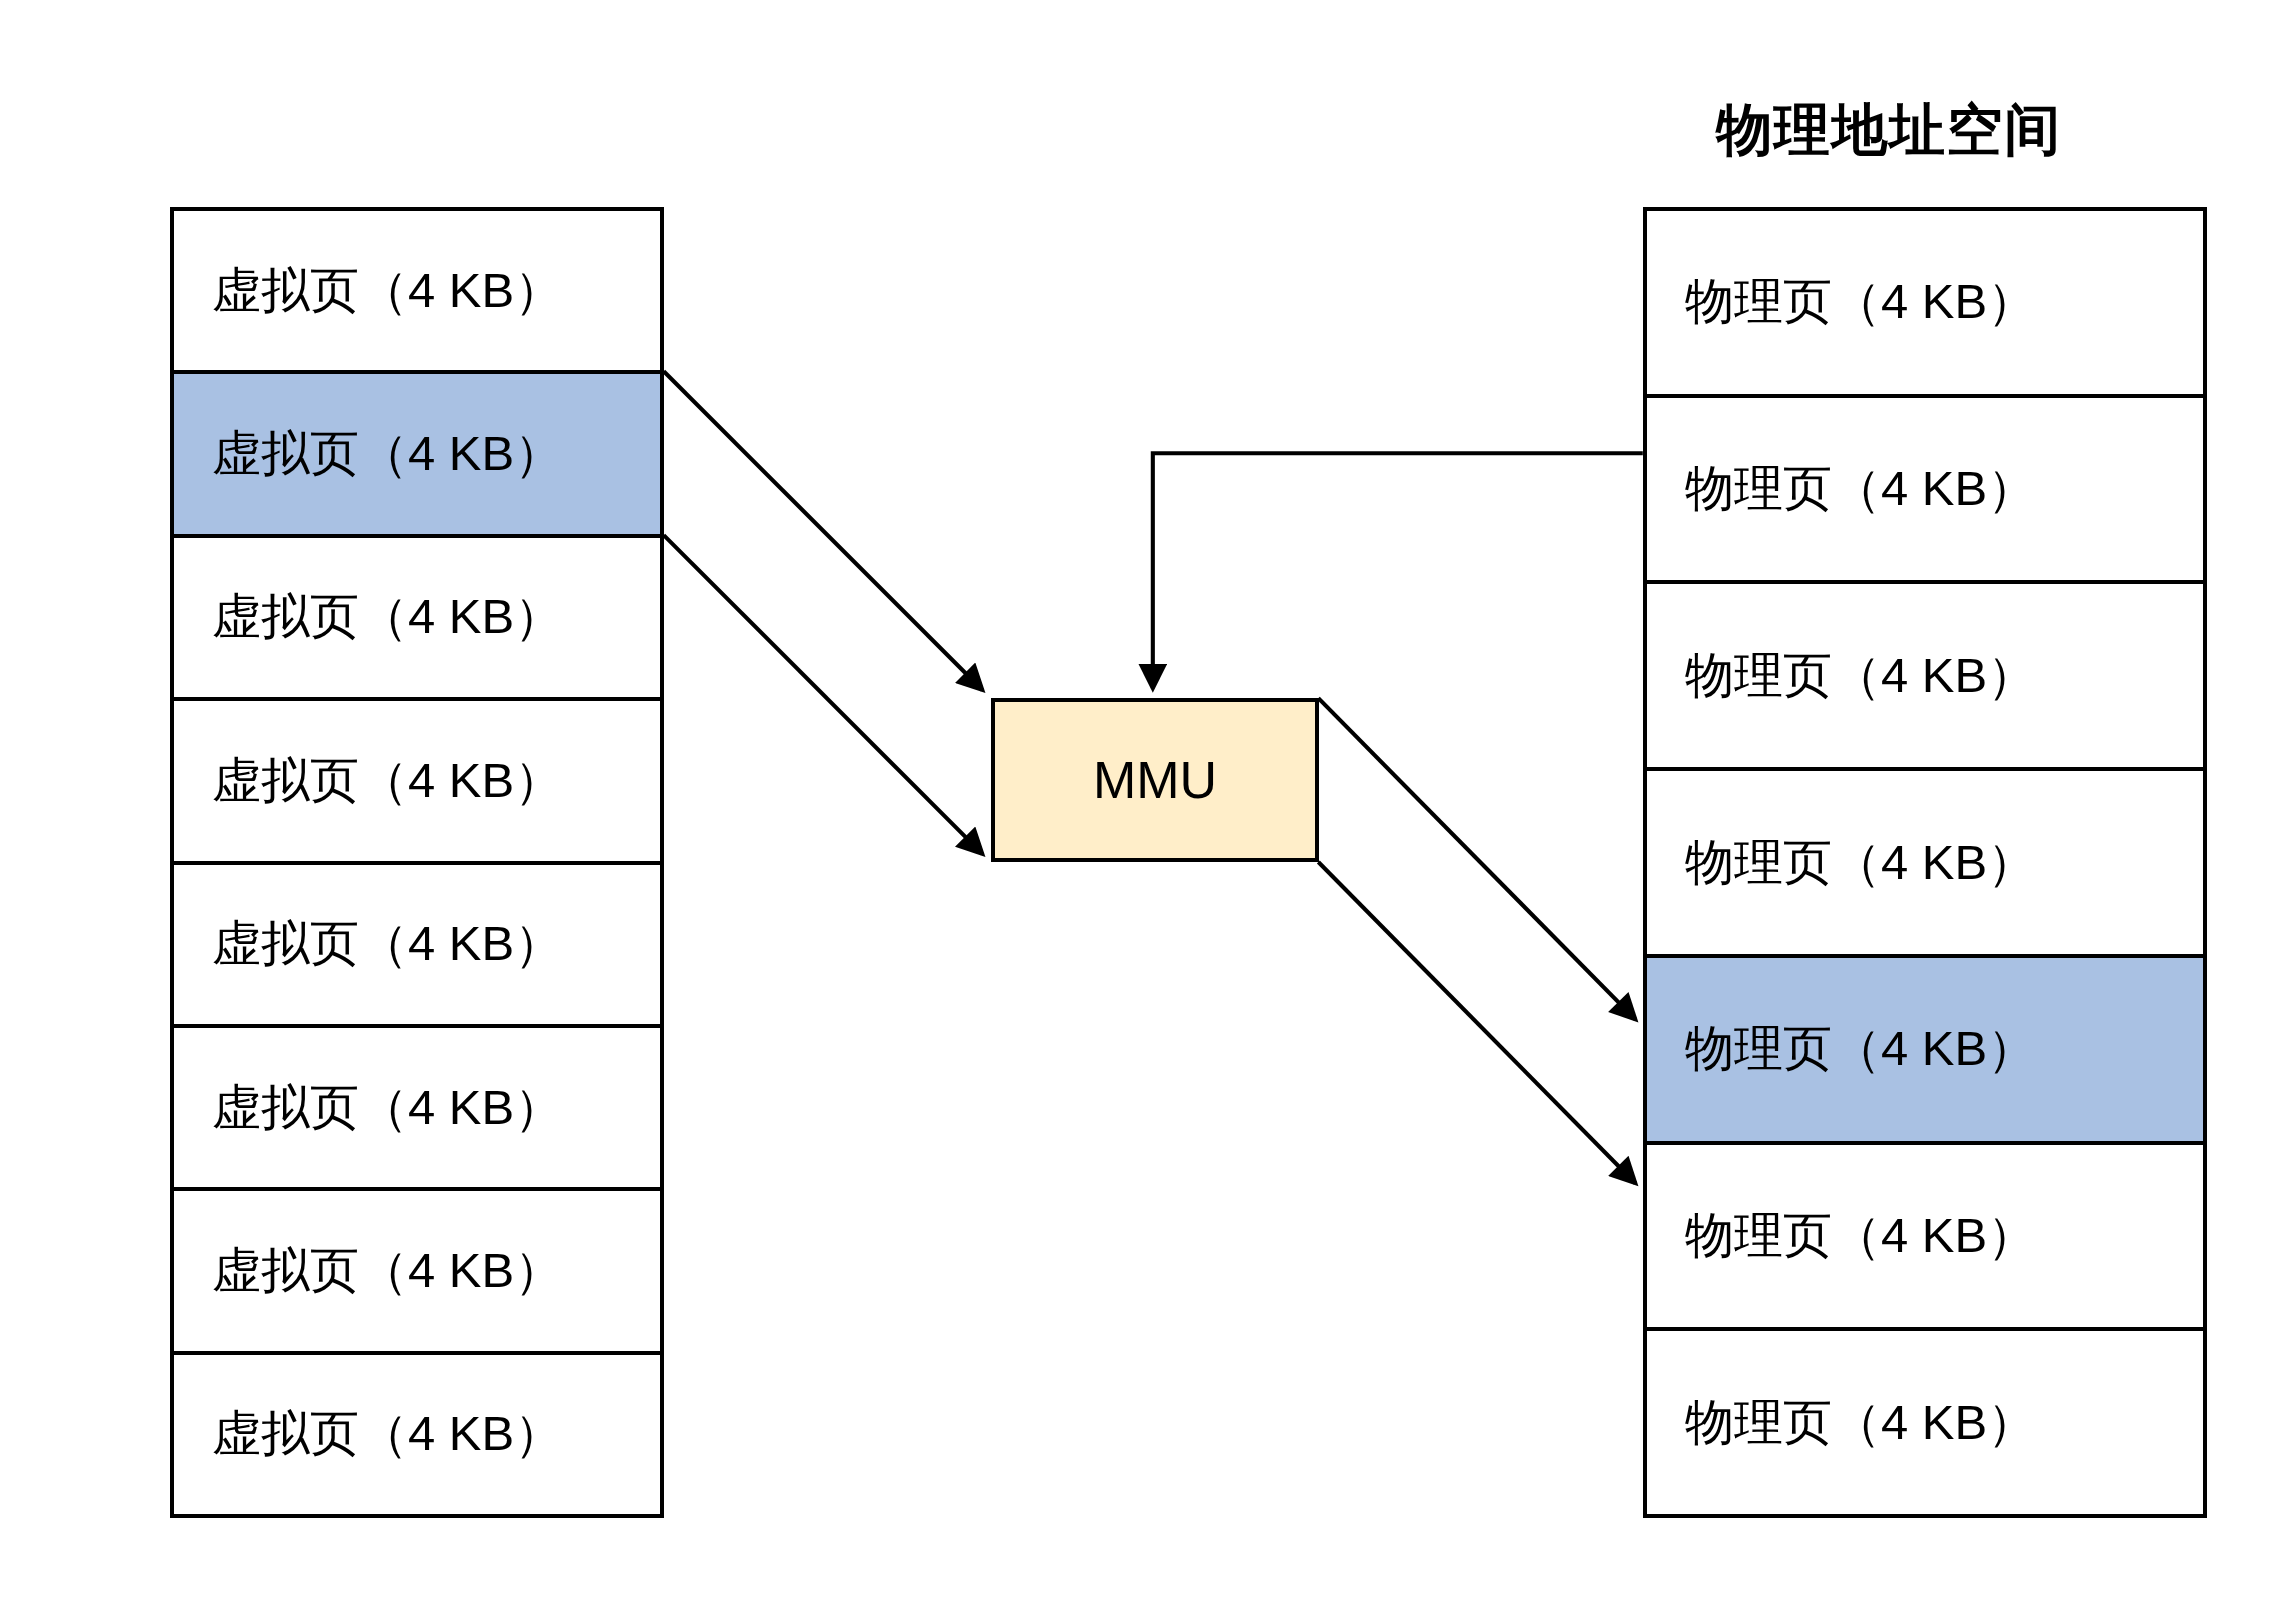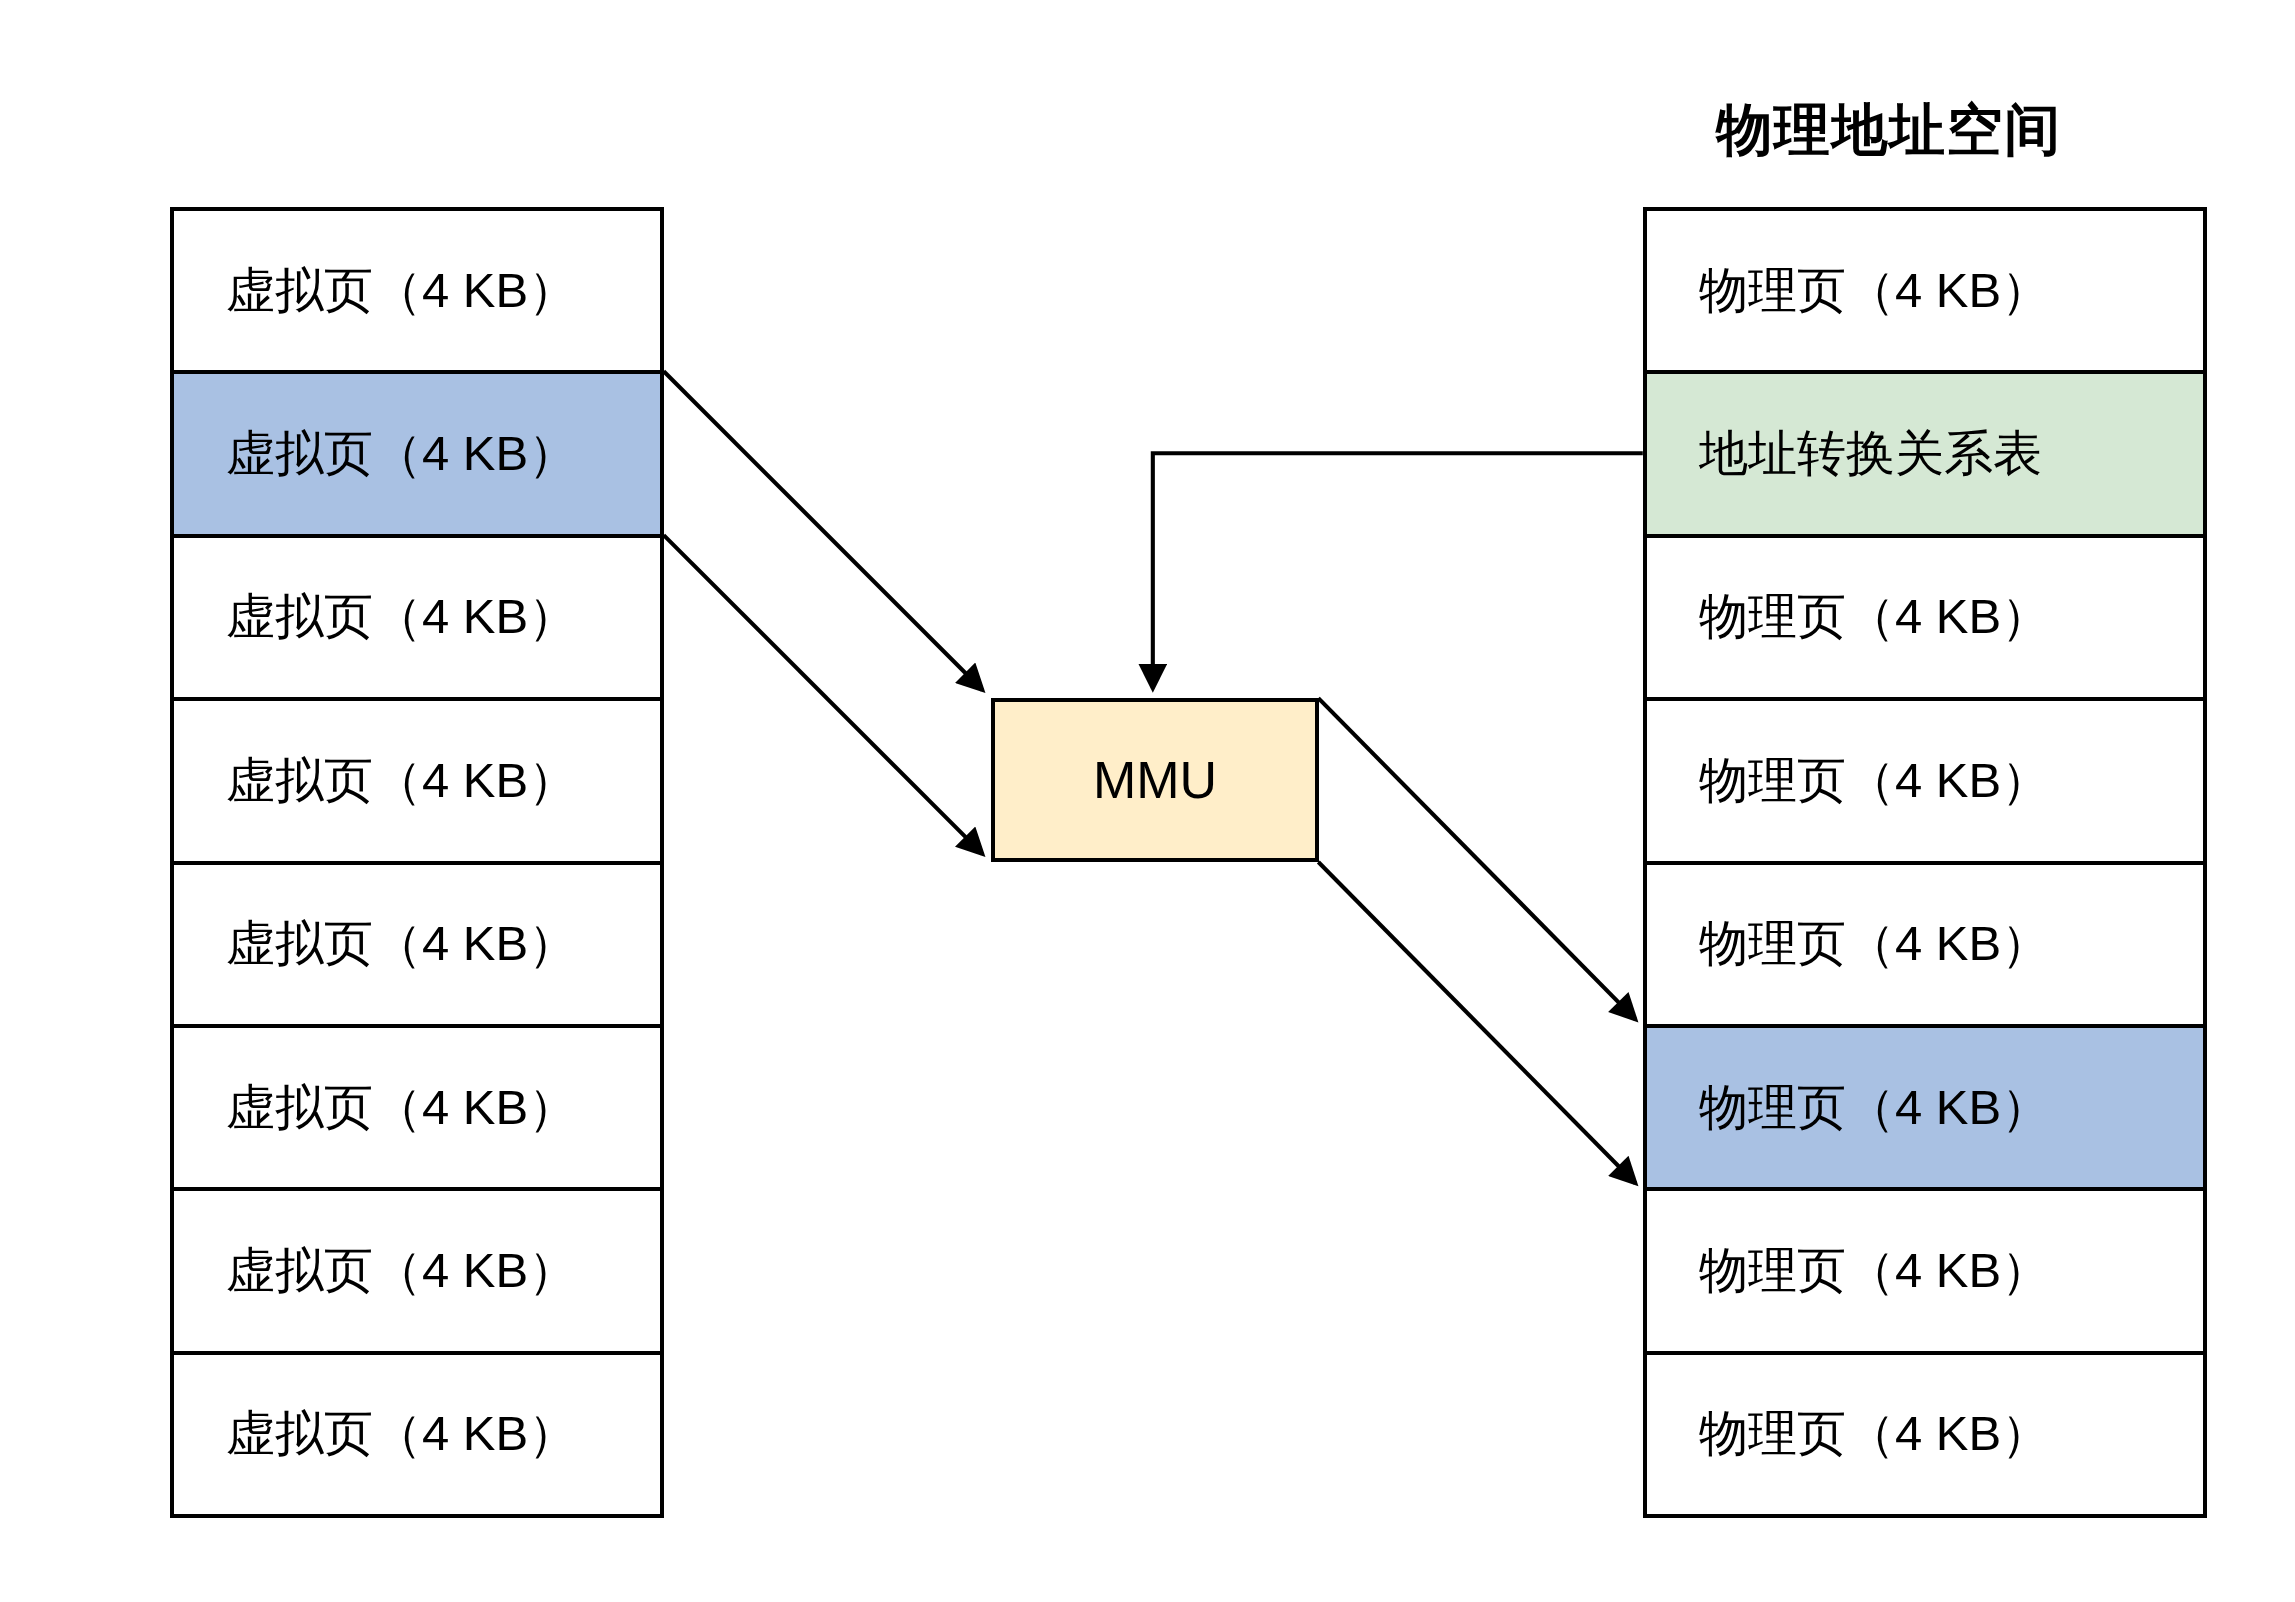--- a/index.html
+++ b/index.html
@@ -41,21 +41,21 @@
     background: #ffffff;
   }
   .page-table.left  { left: 170px;  width: 494px; }
   .page-table.right { left: 1643px; width: 564px; }
 
   .page-row {
     flex: 1;
     display: flex;
     align-items: center;
     box-sizing: border-box;
-    padding-left: 52px;
+    padding-left: 38px;
     font-size: 49px;
     color: #000000;
     white-space: nowrap;
     background: #ffffff;
   }
   .page-row + .page-row { border-top: 4.9px solid #000000; }
   .page-row.hl-blue  { background: #a9c1e3; }
   .page-row.hl-green { background: #d5e8d4; }
 
   .mmu-box {
@@ -115,23 +115,20 @@
       </div>
     <div class="page-row">
         <span>虚拟页（4 KB）</span>
       </div>
   </div>
 
   <div class="page-table right">
     <div class="page-row">
         <span>物理页（4 KB）</span>
       </div>
-    <div class="page-row hl-green">
-        <span>地址转换关系表</span>
-      </div>
     <div class="page-row">
         <span>物理页（4 KB）</span>
       </div>
     <div class="page-row">
         <span>物理页（4 KB）</span>
       </div>
     <div class="page-row">
         <span>物理页（4 KB）</span>
       </div>
     <div class="page-row hl-blue">

